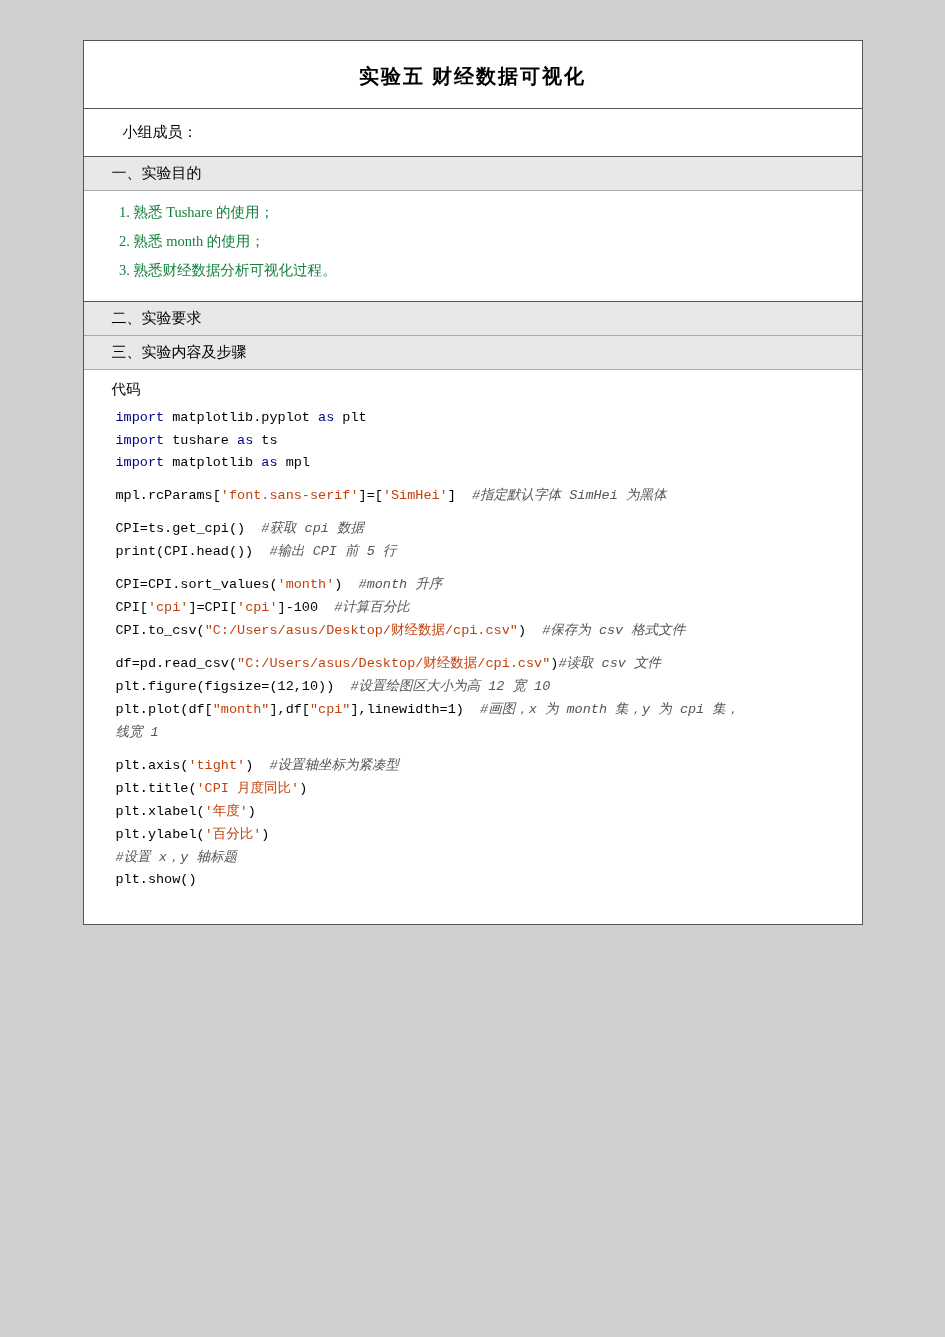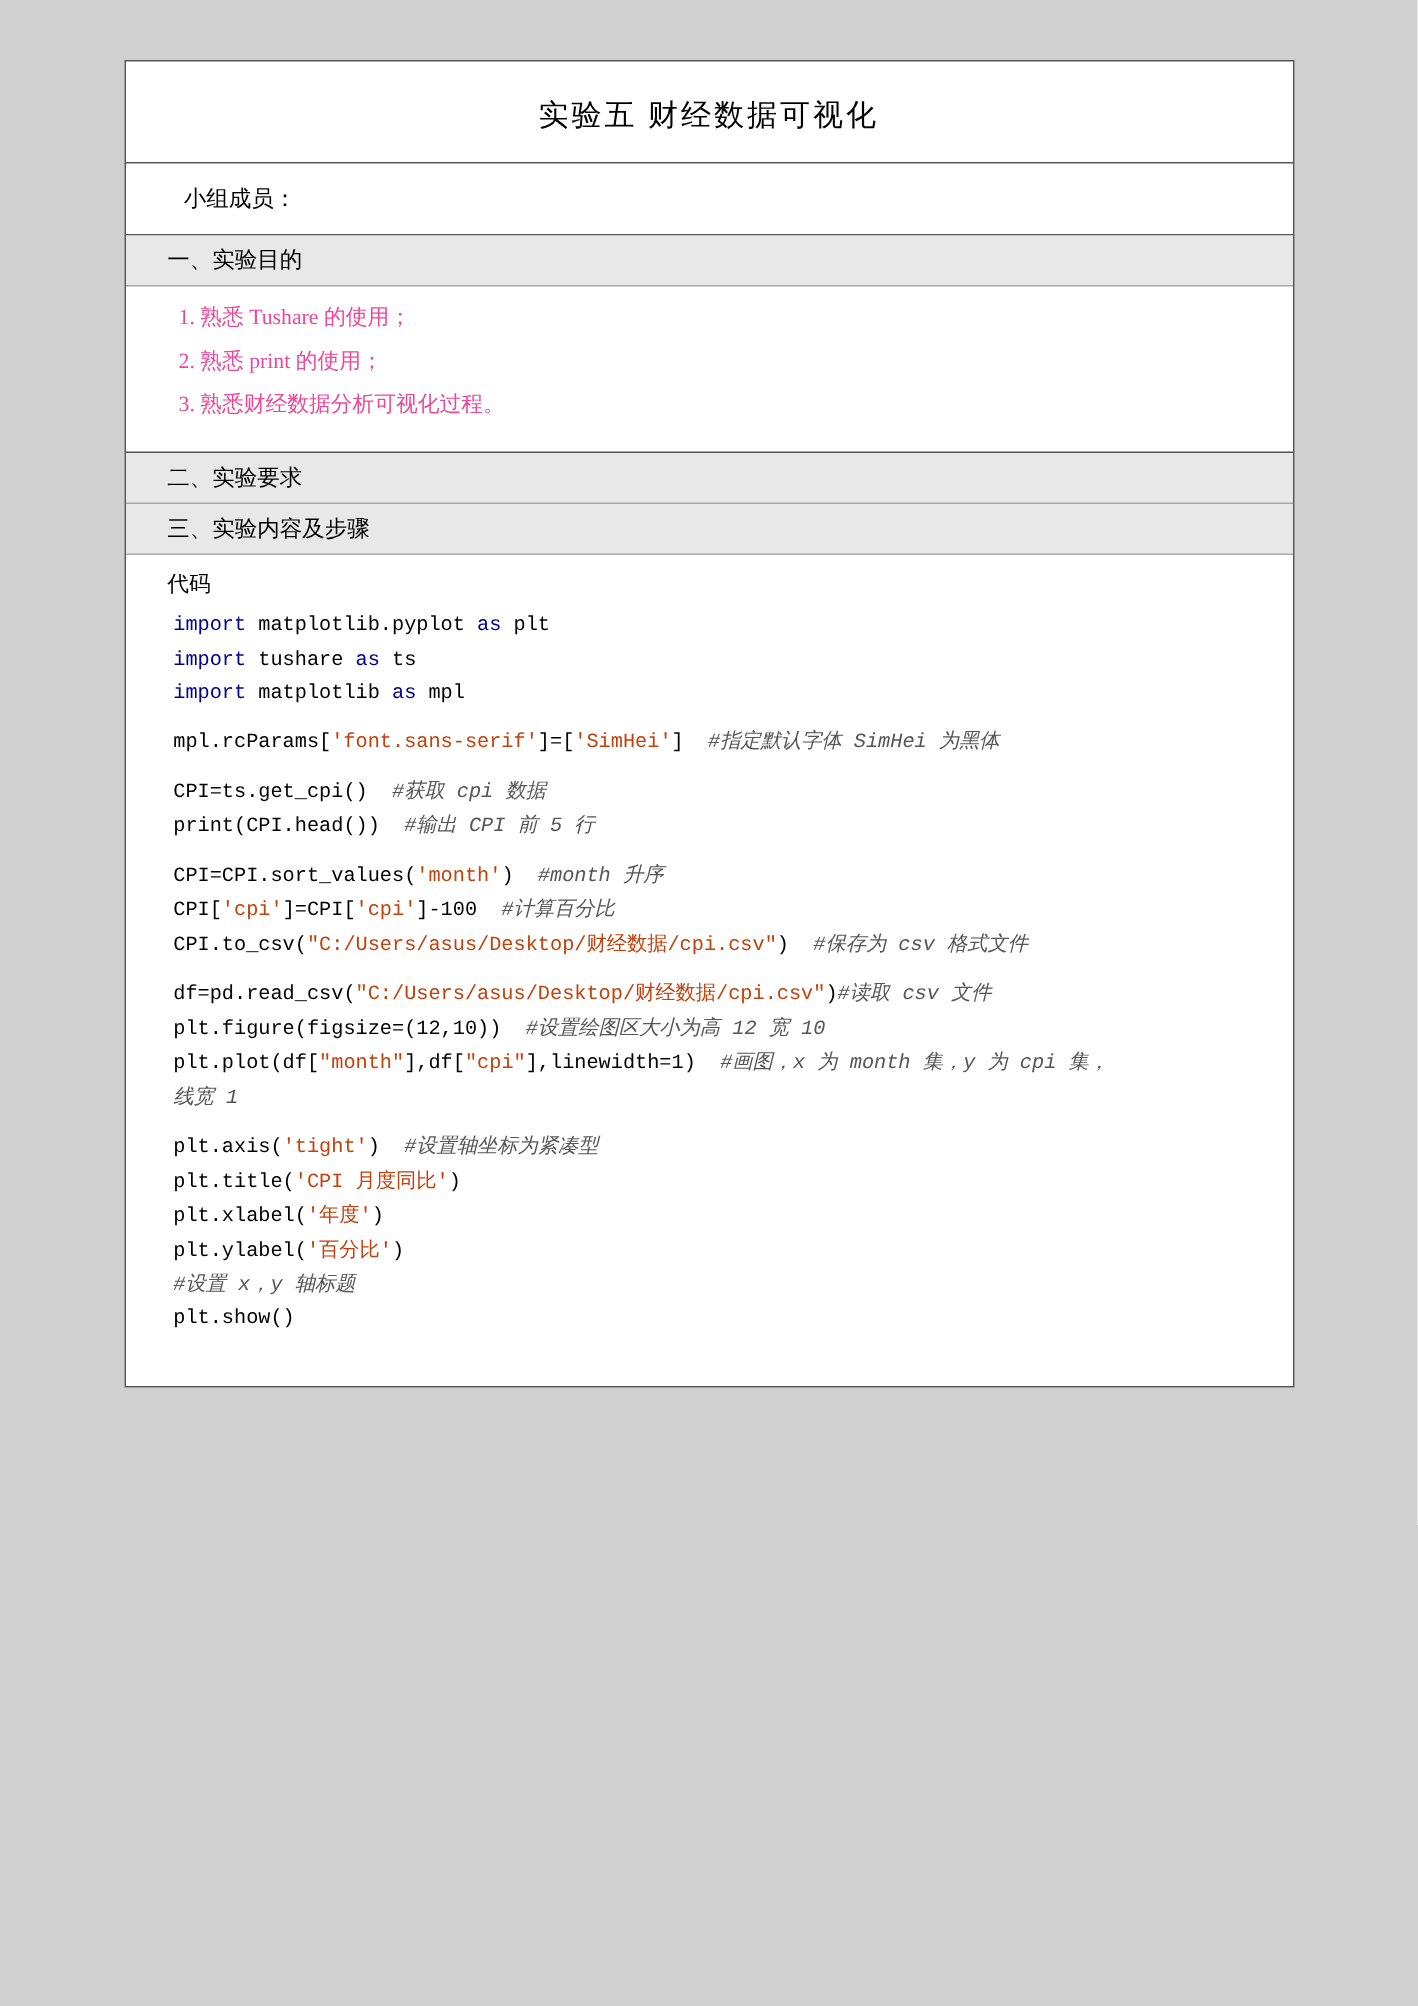--- a/index.html
+++ b/index.html
@@ -20,21 +20,21 @@
       background: #fff;
       width: 780px;
       border: 1.5px solid #555;
       padding: 0;
     }
     .title-section {
       text-align: center;
       padding: 22px 20px 18px 20px;
       border-bottom: 1.5px solid #555;
       font-size: 20px;
-      font-weight: normal;
+      font-weight: bold;
       letter-spacing: 2px;
       color: #000;
     }
     .members-section {
       padding: 14px 28px 14px 39px;
       border-bottom: 1.5px solid #555;
       font-size: 15px;
       color: #000;
     }
     .section-header {
@@ -48,21 +48,21 @@
     .section-body {
       padding: 10px 28px 12px 28px;
       border-bottom: 1.5px solid #555;
     }
     .section-body ol {
       padding-left: 22px;
     }
     .section-body ol li {
       font-size: 14.5px;
       margin-bottom: 6px;
-      color: #ec4899;
+      color: #15803d;
       line-height: 1.6;
     }
     .section-body-no-border {
       padding: 10px 28px 12px 28px;
     }
     .code-label {
       font-size: 14.5px;
       margin-bottom: 8px;
       color: #000;
     }
@@ -98,21 +98,21 @@
   <div class="members-section">
     <span>小组成员：</span>
   </div>
 
   <div class="section-header">
     <span>一、实验目的</span>
   </div>
   <div class="section-body">
     <ol>
       <li>熟悉 Tushare 的使用；</li>
-      <li>熟悉 print 的使用；</li>
+      <li>熟悉 month 的使用；</li>
       <li>熟悉财经数据分析可视化过程。</li>
     </ol>
   </div>
 
   <div class="section-header">
     <span>二、实验要求</span>
   </div>
 
   <div class="section-header">
     <span>三、实验内容及步骤</span>

